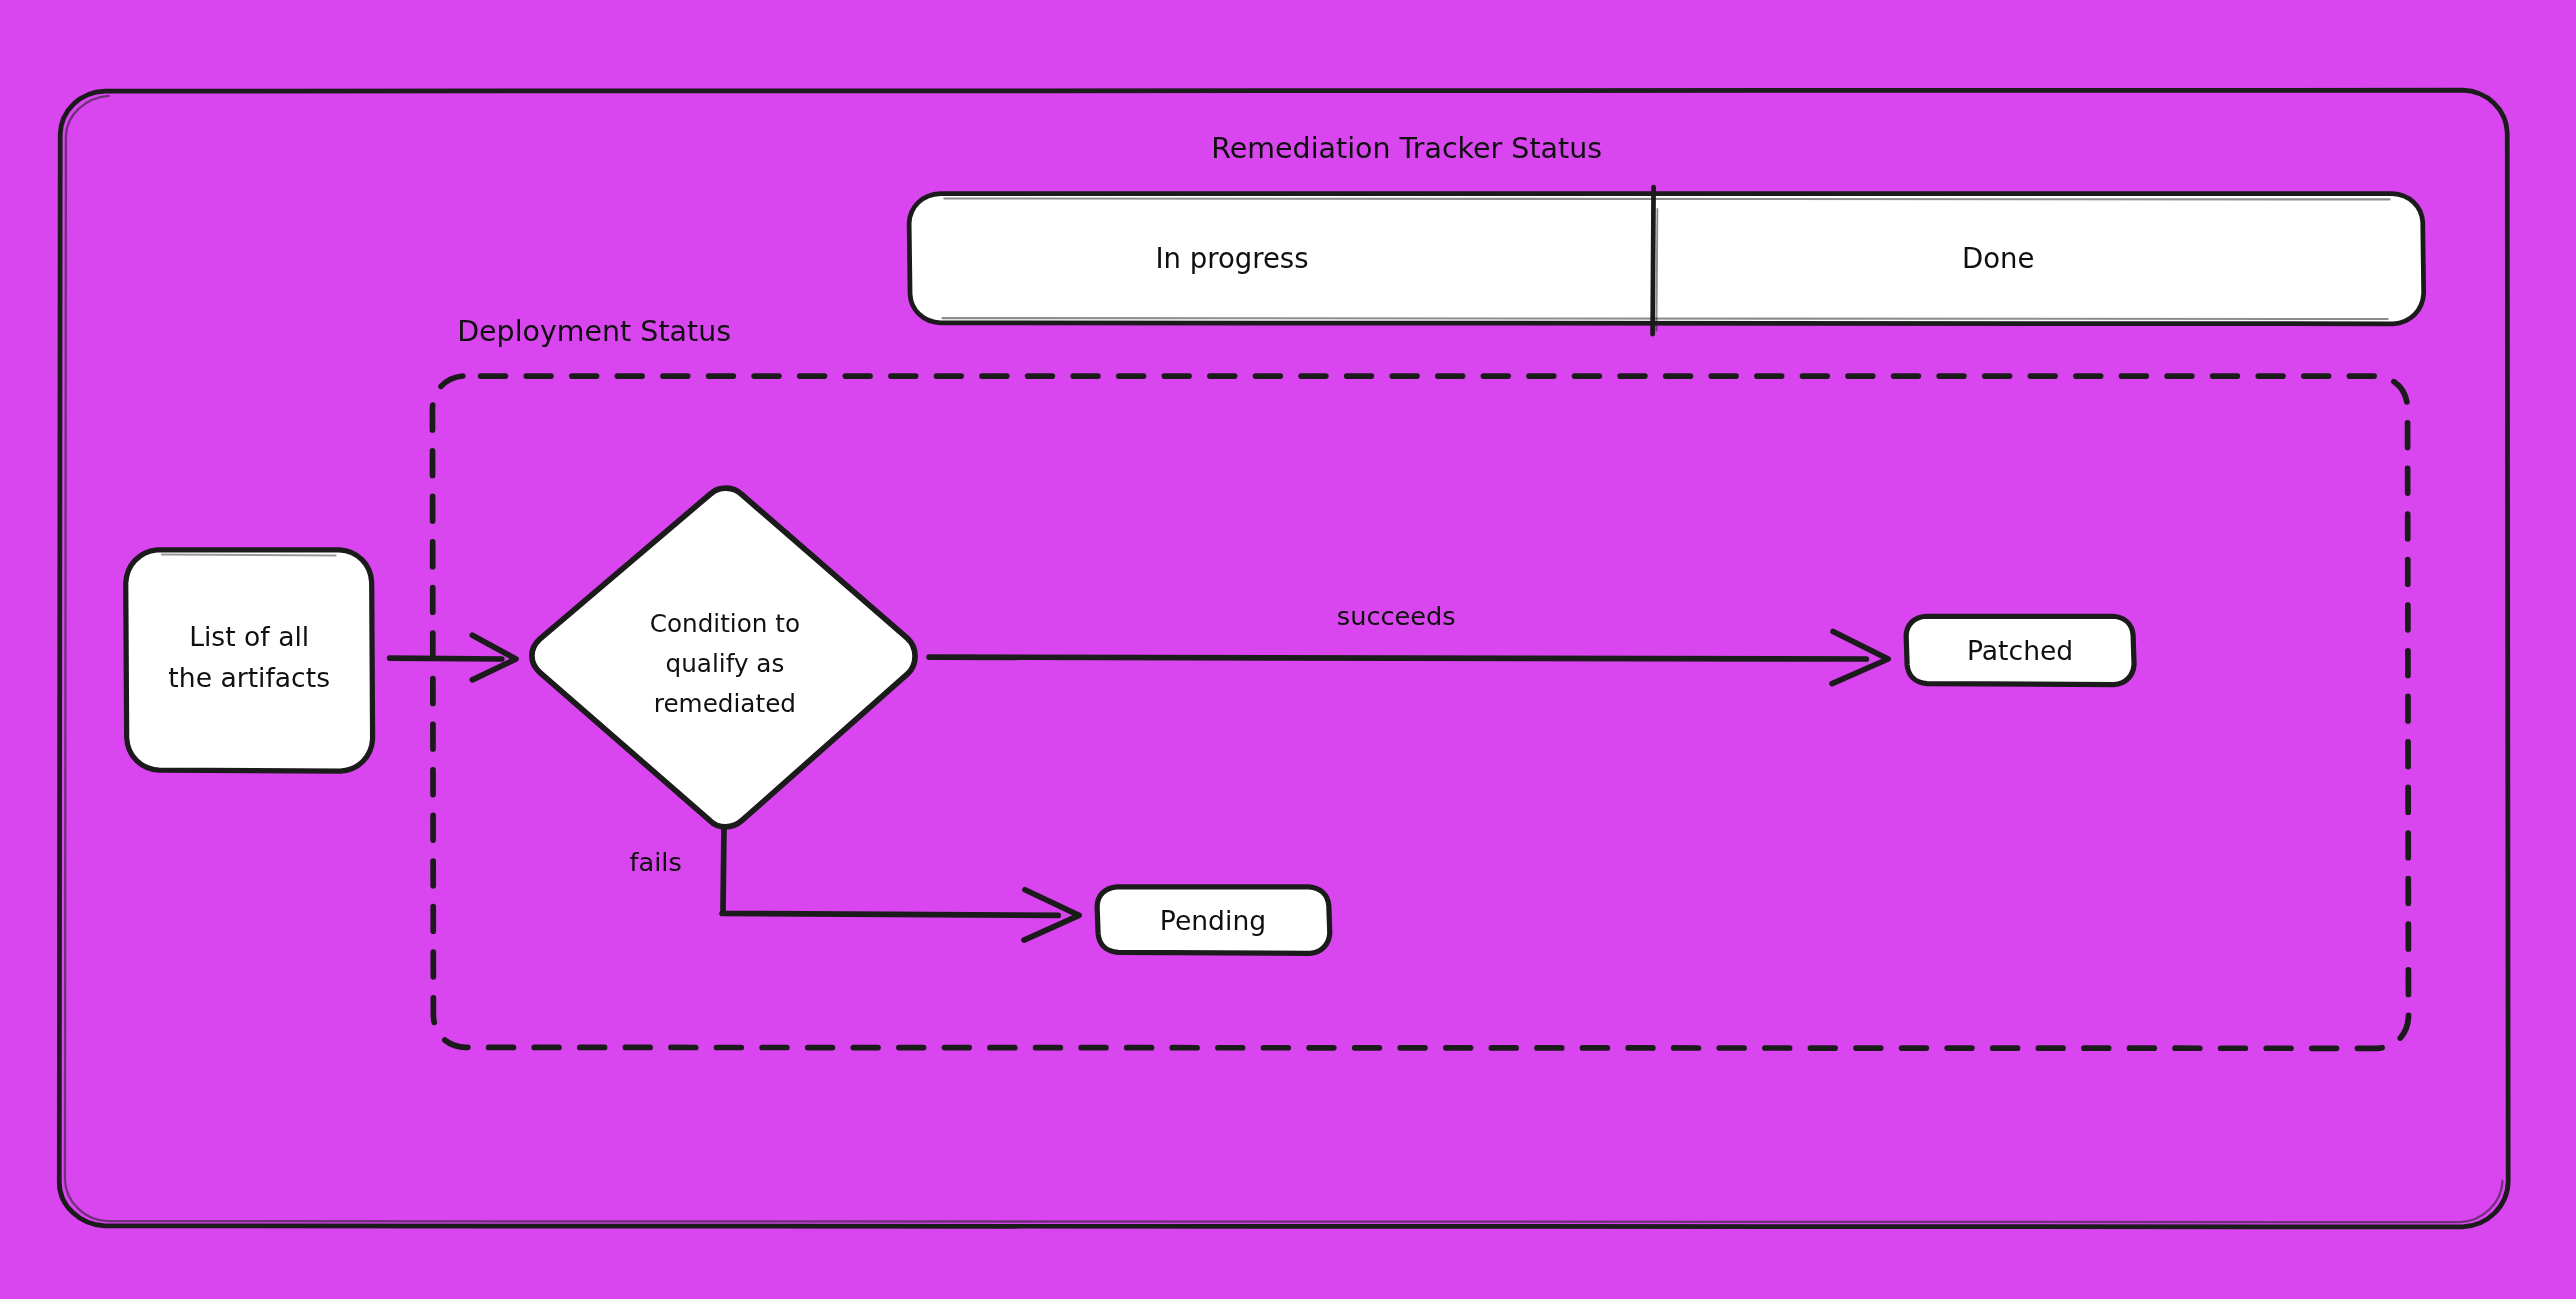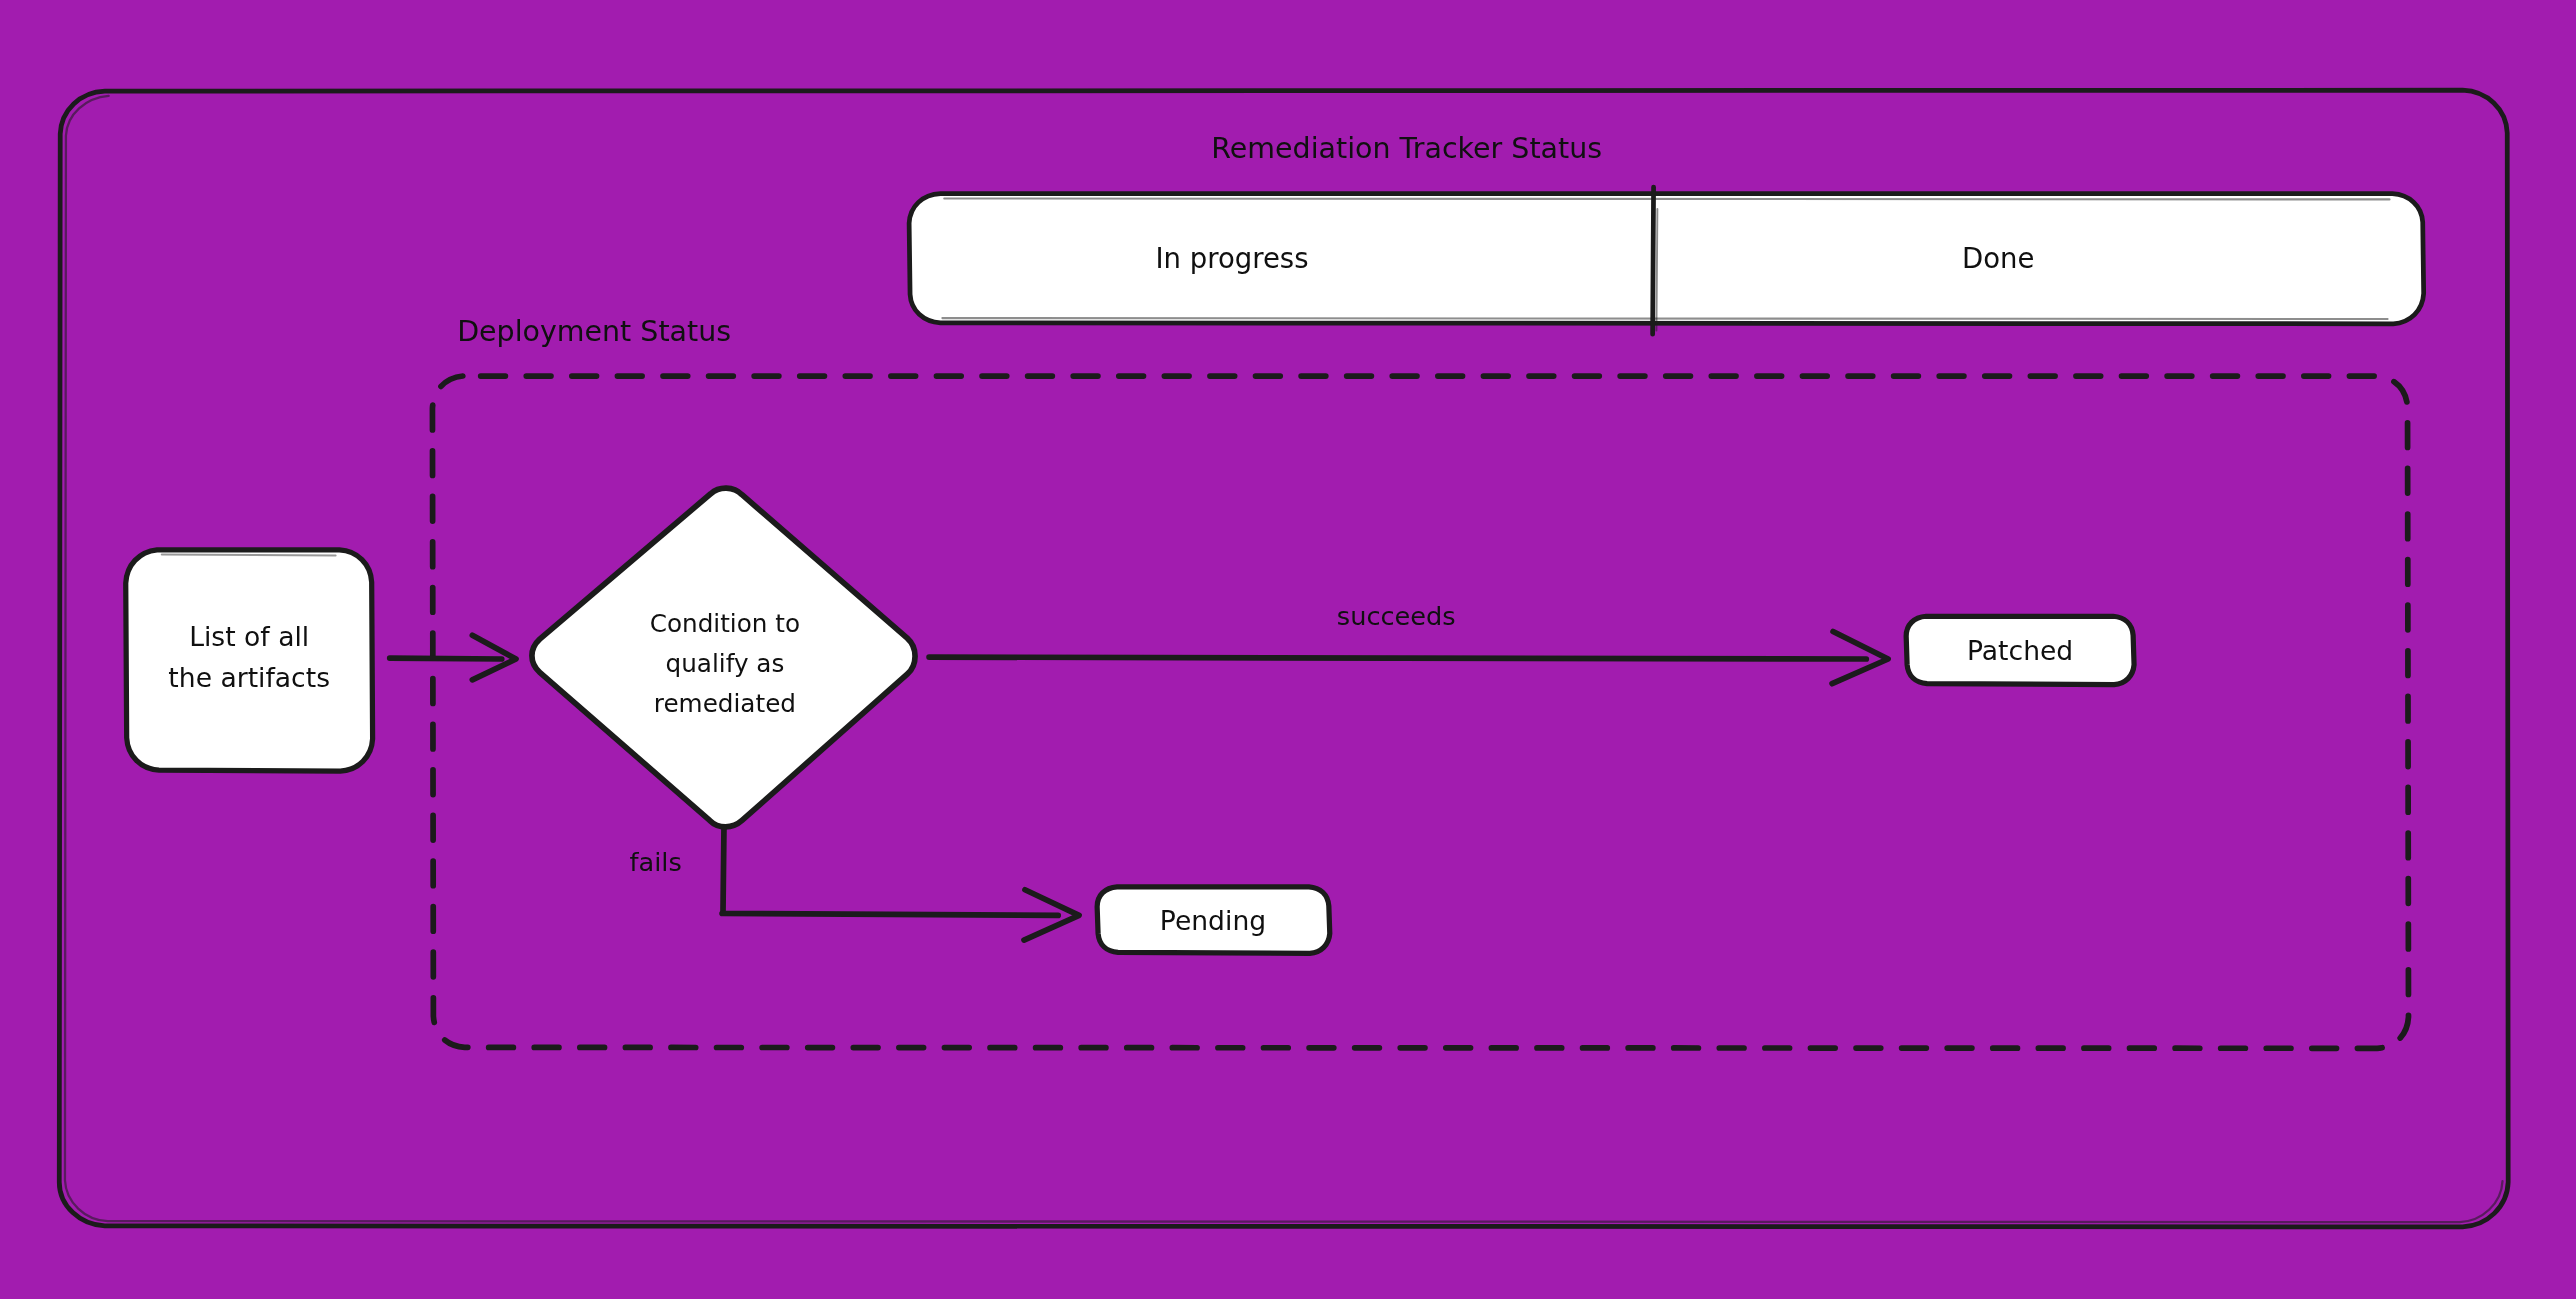--- a/index.html
+++ b/index.html
@@ -10,21 +10,21 @@
   body {
     width: 2576px;
     height: 1299px;
     overflow: hidden;
     font-family: "DejaVu Sans", sans-serif;
   }
   #canvas {
     position: relative;
     width: 2576px;
     height: 1299px;
-    background: #a21caf;
+    background: #d946ef;
   }
   svg.diagram {
     position: absolute;
     left: 0;
     top: 0;
     width: 2576px;
     height: 1299px;
   }
   .stroke {
     fill: none;

